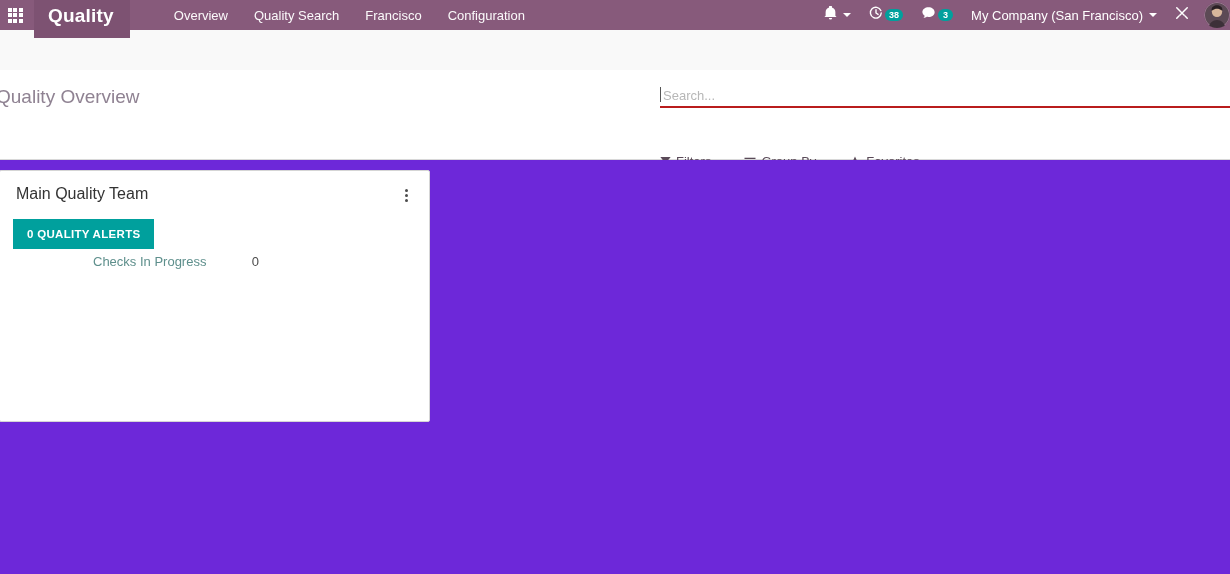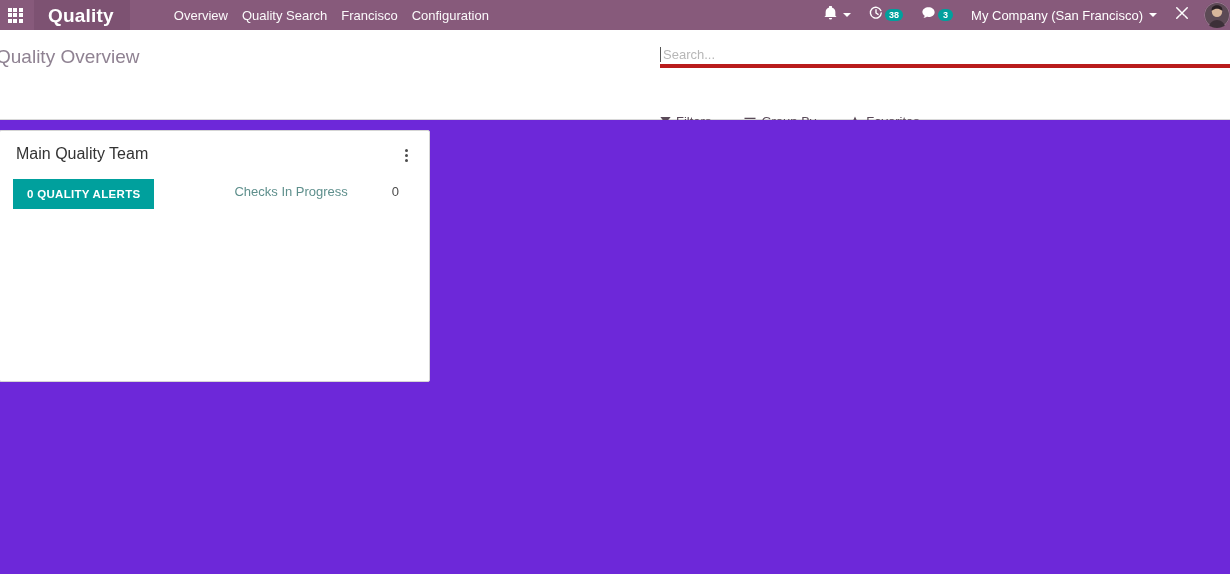--- a/index.html
+++ b/index.html
@@ -52,21 +52,21 @@
     font-size: 19px;
     font-weight: bold;
     letter-spacing: 0.2px;
     line-height: 1;
   }
 
   .nav-menu {
     display: flex;
     align-items: center;
     margin-left: 44px;
-    gap: 14px;
+    gap: 26px;
     flex: 1 1 auto;
   }
   .nav-item {
     color: #ffffff;
     font-size: 13px;
     cursor: pointer;
     white-space: nowrap;
     opacity: 0.97;
   }
 
@@ -123,37 +123,38 @@
     position: relative;
   }
 
   
   .control-panel {
     background: #ffffff;
     border-bottom: 1px solid #d8d8d8;
     height: 90px;
     position: relative;
     width: 100%;
+    margin-top: 40px;
   }
   .breadcrumb {
     position: absolute;
     left: -4px;
     top: 16px;
     font-size: 19px;
     color: #8f8292;
     white-space: nowrap;
   }
   .search-wrap {
     position: absolute;
     left: 660px;
     top: 14px;
     right: 0;
   }
   .search-row {
-    border-bottom: 4px solid #b91c1c;
+    border-bottom: 2px solid #b91c1c;
     height: 24px;
     display: flex;
     align-items: center;
     position: relative;
   }
   .search-caret {
     width: 1px;
     height: 15px;
     background: #555;
     position: absolute;
@@ -238,20 +239,21 @@
   .ellipsis-menu span {
     width: 3px; height: 3px;
     background: #4c4c4c;
     border-radius: 50%;
     display: block;
   }
   .card-body {
     display: flex;
     align-items: flex-start;
     padding: 16px 16px 0 13px;
+    flex-direction: column;
   }
   .alerts-btn {
     background: #00A09D;
     color: #ffffff;
     border: none;
     font-size: 11.5px;
     font-weight: bold;
     letter-spacing: 0.3px;
     padding: 9px 14px;
     cursor: pointer;

